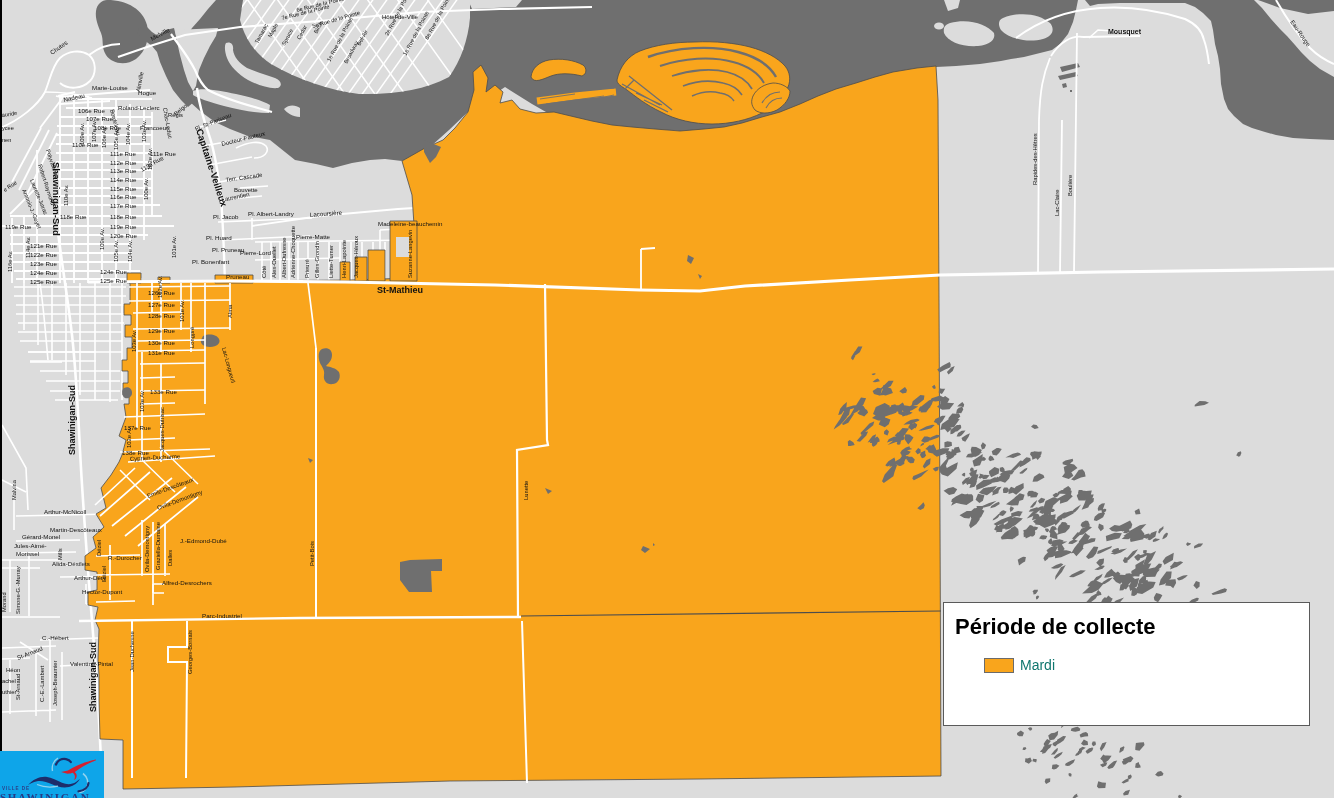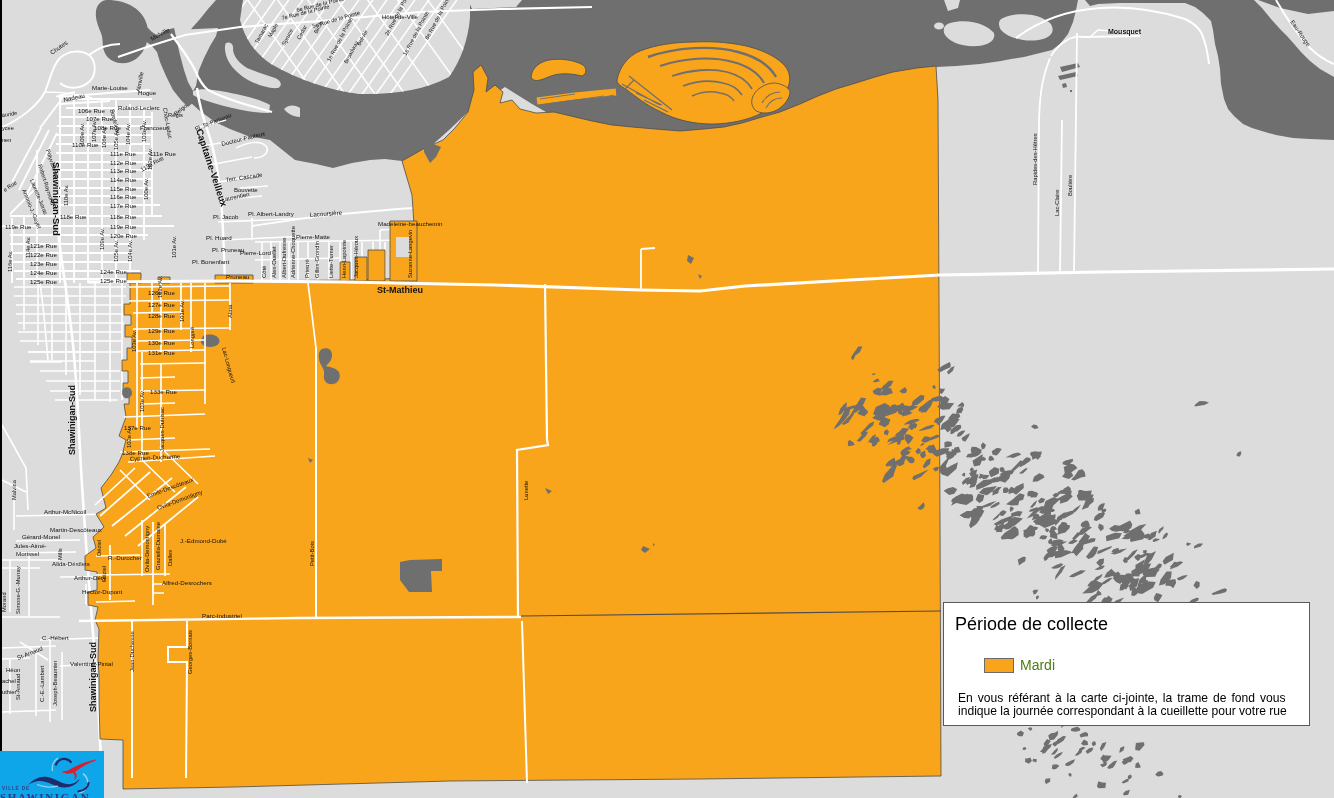--- a/index.html
+++ b/index.html
@@ -1,23 +1,23 @@
 <!DOCTYPE html>
 <html><head>
 <meta charset="utf-8">
 <style>
   html,body{margin:0;padding:0;width:1334px;height:798px;overflow:hidden;background:#dcdcdc;
             font-family:"Liberation Sans",sans-serif;}
   #map{position:absolute;left:0;top:0;}
   #legend{position:absolute;left:943px;top:602px;width:367px;height:124px;background:#fff;
           border:1.3px solid #5a5a5a;box-sizing:border-box;}
-  #legend h1{font-size:18px;font-weight:normal;color:#000;margin:11px 0 0 11px;letter-spacing:0;}
+  #legend h1{font-size:22px;font-weight:bold;color:#000;margin:11px 0 0 11px;letter-spacing:0;}
   #lrow{position:absolute;left:40px;top:55px;height:14px;}
   #lsw{position:absolute;left:0;top:0;width:28px;height:13px;background:#f9a51c;border:1px solid #6b6b6b;}
-  #lrow span{position:absolute;left:36px;top:-1px;font-size:14px;color:#4d7c0f;}
+  #lrow span{position:absolute;left:36px;top:-1px;font-size:14px;color:#0f766e;}
   #ltxt{position:absolute;left:14px;top:89px;width:342px;font-size:12.1px;line-height:13.3px;
         color:#000;white-space:nowrap;}
   #ltxt .l1{word-spacing:1.6px;}
   #logo{position:absolute;left:0px;top:751px;width:104px;height:47px;background:#0ea5e9;}
   #villede{position:absolute;left:2px;top:35px;font-size:4.6px;letter-spacing:0.9px;color:#2b3f87;font-weight:bold;}
   #shaw{position:absolute;left:0px;top:40px;font-size:11px;letter-spacing:1.7px;color:#273a85;
         font-family:"Liberation Serif",serif;font-weight:bold;}
 </style>
 </head>
 <body>
@@ -415,21 +415,20 @@
       <text x="1290" y="22" font-size="6" fill="#111" text-anchor="start" transform="rotate(55 1290 22)">Eau-Rouge</text>
     </g>
 </svg>
 
 <div id="legend">
   <h1>Période de collecte</h1>
   <div id="lrow">
       <div id="lsw"></div>
       <span>Mardi</span>
     </div>
-  <div id="ltxt"><span class="l1">En vous référant à la carte ci-jointe, la trame de fond vous</span><br>indique la journée correspondant à la cueillette pour votre rue</div>
 </div>
 
 <div id="logo">
   <svg width="104" height="47" viewBox="0 0 104 47">
     <path fill="#1d2d6b" d="M28,34 C33,28.2 40,25.2 46,25.8 C52,26.4 57,29.8 62,31.8 C67,33.8 72,33.6 76,31 L80,27.8 C78,31.8 74,34.8 69,36 C63,37.4 57,35.6 52,33.2 C47,30.8 41,29.2 37,30.2 C33,31.1 30,32.5 28,34 Z"></path>
     <path fill="none" stroke="#1d2d6b" stroke-width="2.3" stroke-linecap="round" d="M56,13.5 C57.5,9.8 61.5,7.3 66,8.1 C68.3,8.6 70,9.7 70.8,11"></path>
     <path fill="none" stroke="#8fd1ee" stroke-width="1.4" d="M52.5,20 C51.5,15 53.5,9.8 58,7.2"></path>
     <path fill="none" stroke="#8fd1ee" stroke-width="1.3" d="M37,33.5 C43,36 51,36.6 58,35.2"></path>
     <path fill="none" stroke="#8fd1ee" stroke-width="1.6" d="M83,22.5 C87.5,26 89,31.5 86.5,36.5 C84.8,39.5 81.8,41.3 78.5,41.5"></path>
     <path fill="none" stroke="#1d2d6b" stroke-width="2.2" stroke-linecap="round" d="M88.5,32 C88.3,36.2 84.5,39.8 78.5,40.3"></path>

